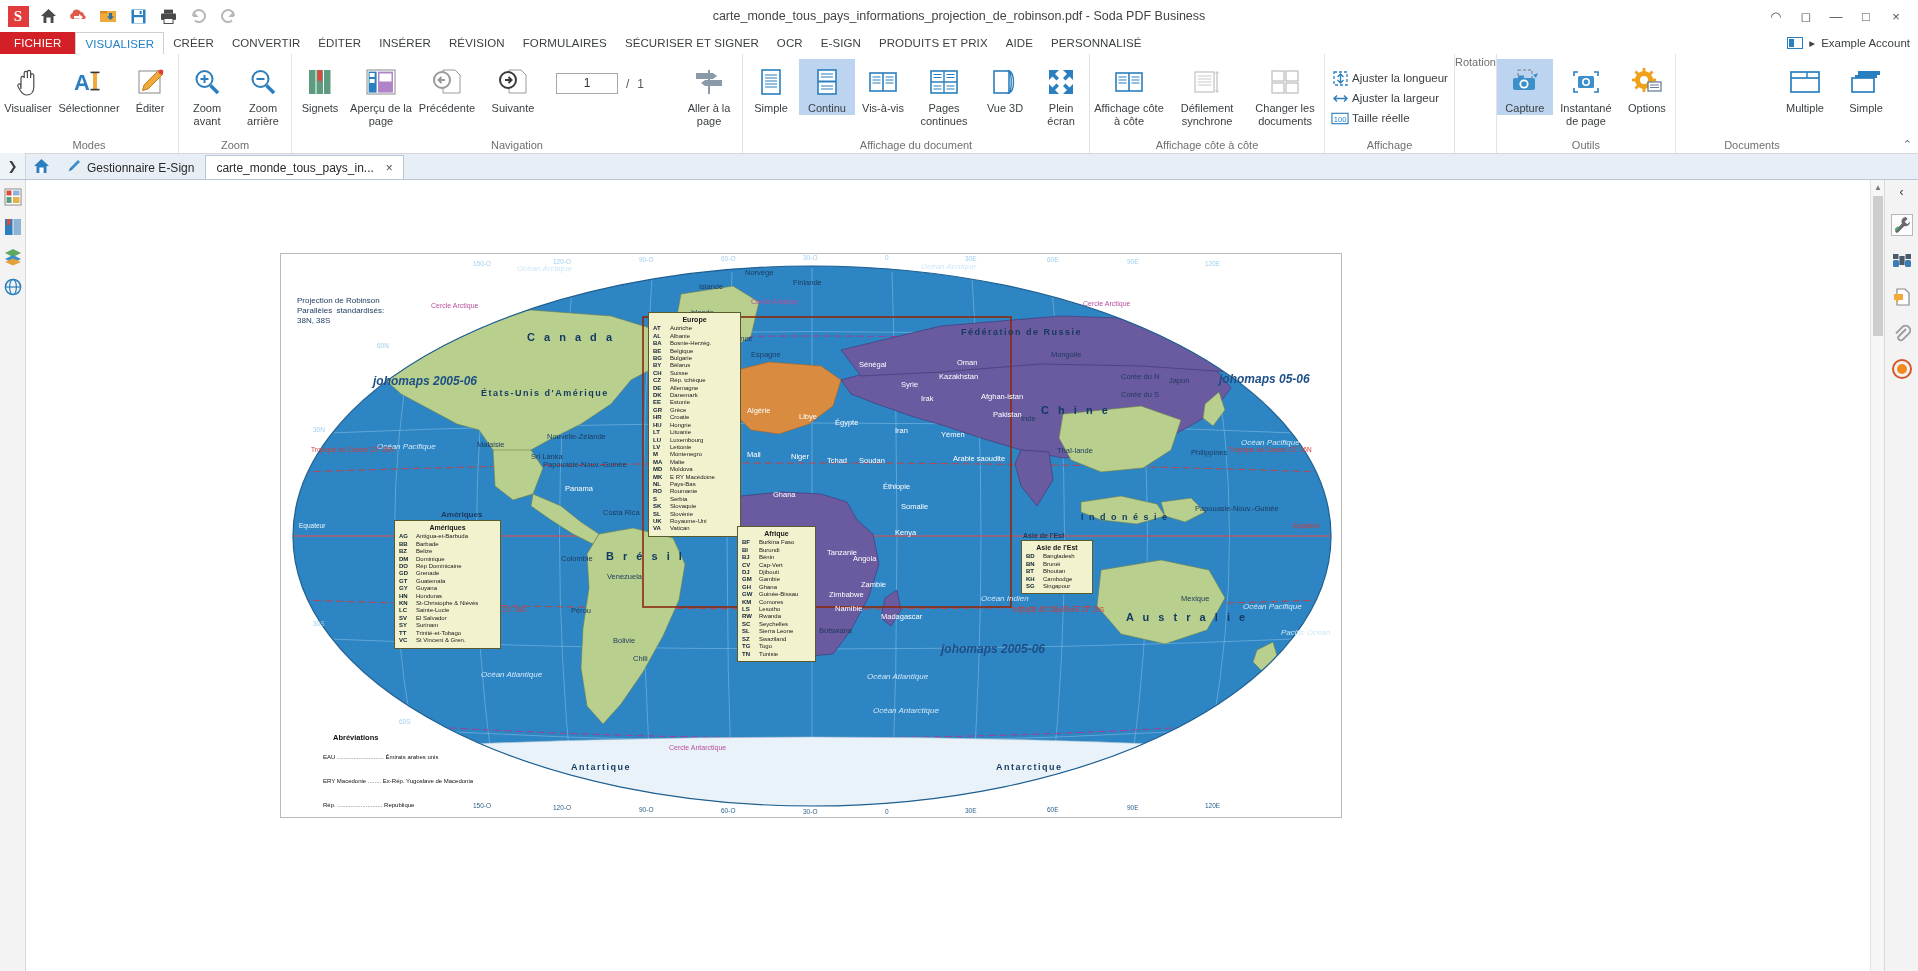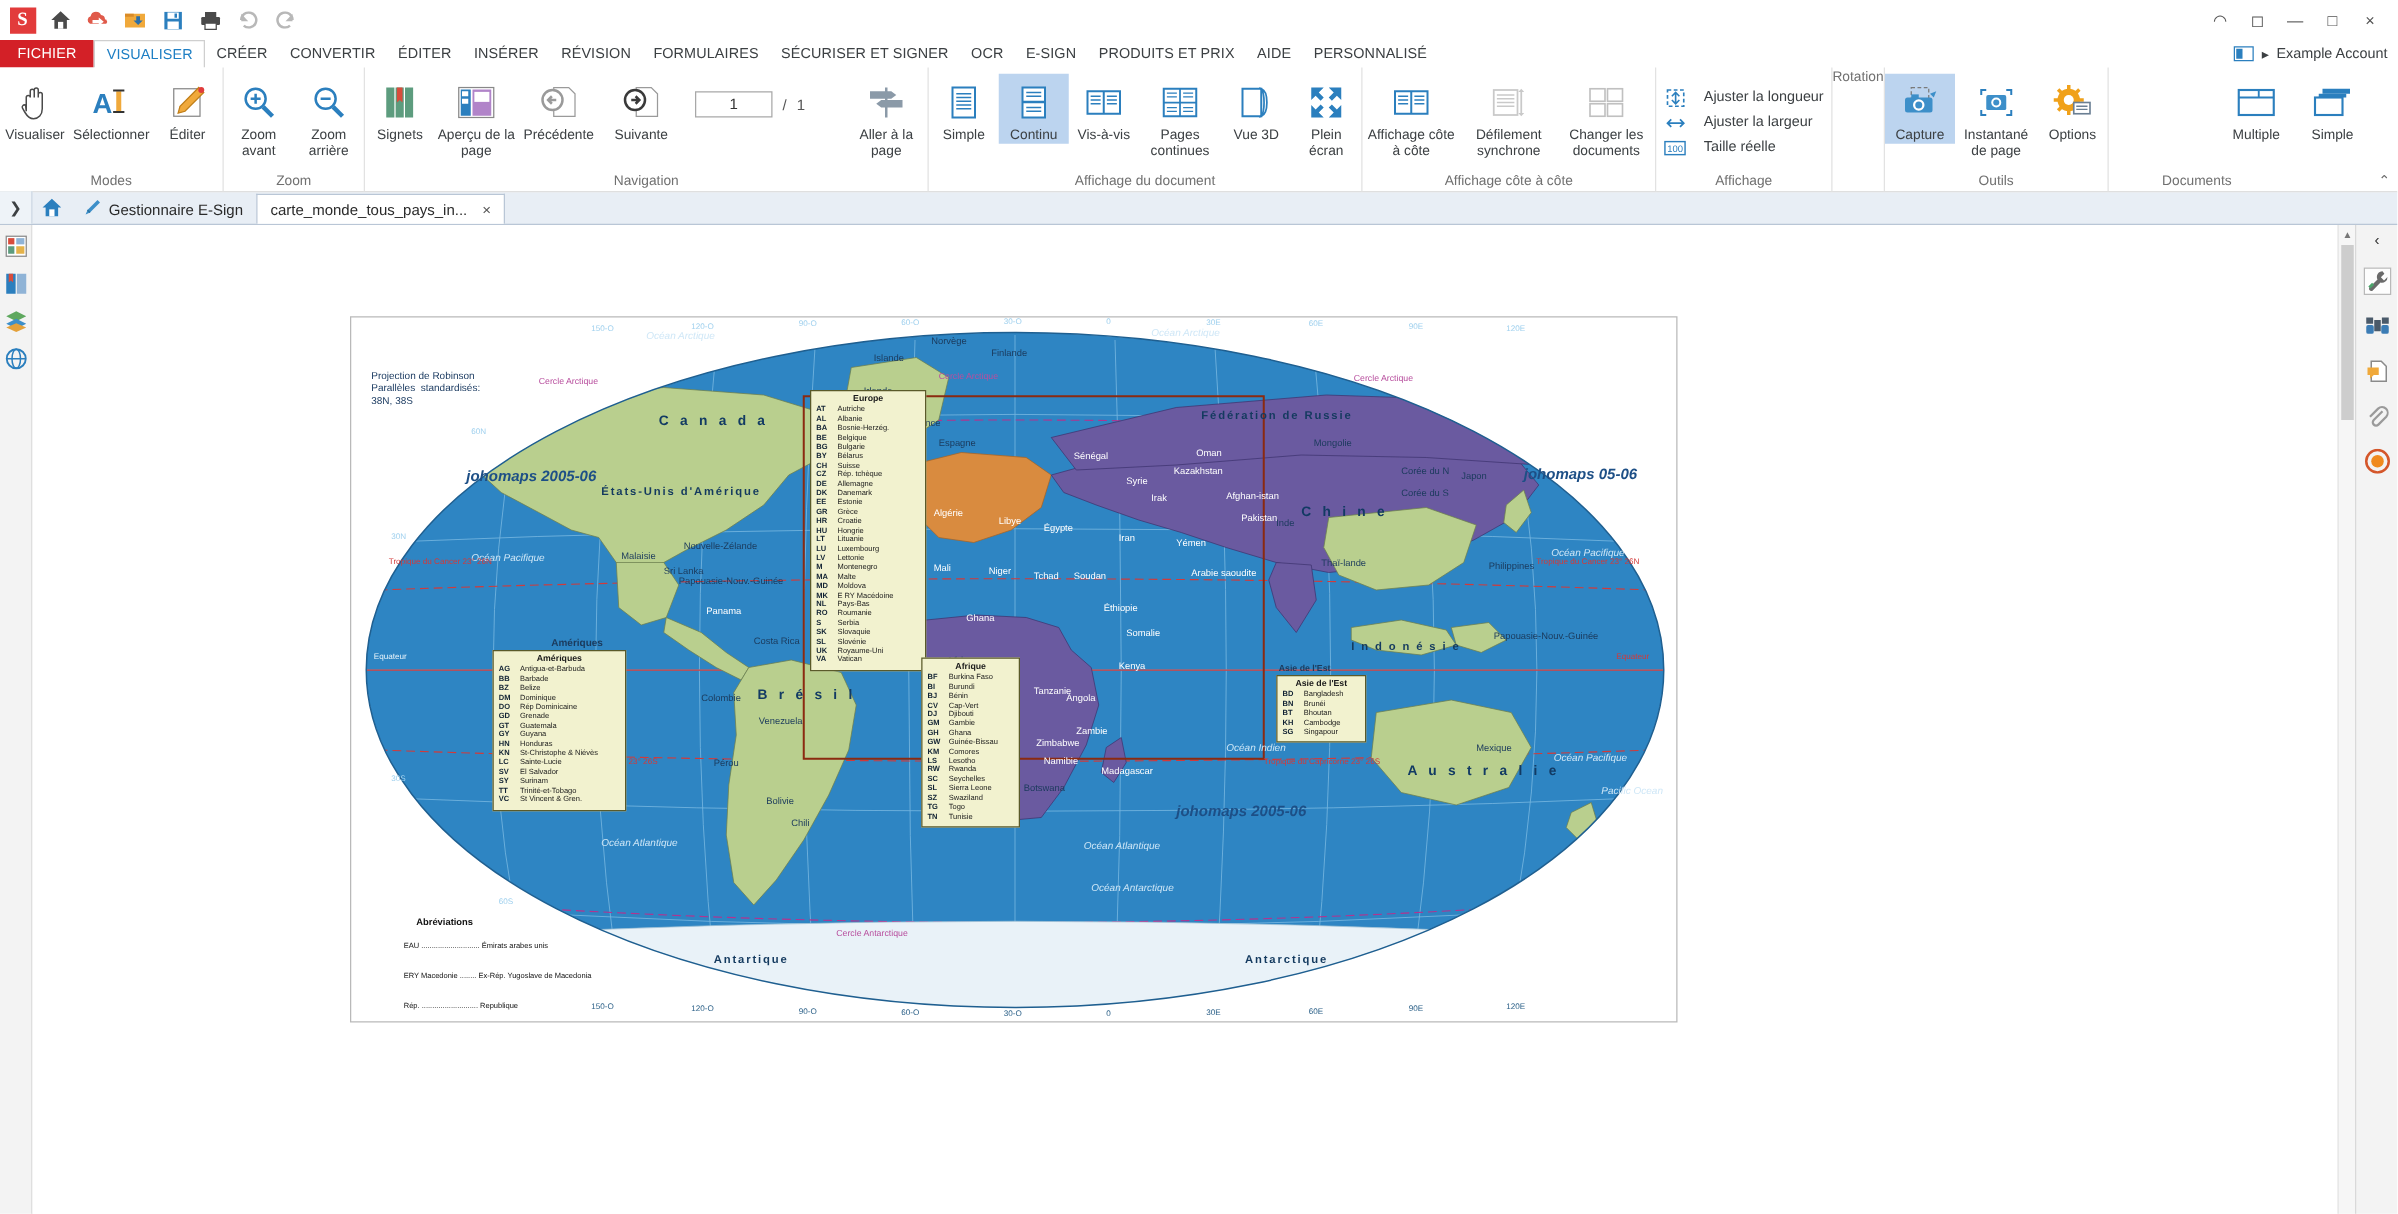--- a/index.html
+++ b/index.html
@@ -73,21 +73,21 @@
   }
   .rgroup + .rgroup { border-left: 1px solid #e2e2e2; }
   .bigbtn {
     width: 56px; display: flex; flex-direction: column; align-items: center;
     padding: 3px 2px 0 2px; font-size: 11px; color: #3c4043; text-align: center; line-height: 12.5px;
   }
   .bigbtn.wide { width: 66px; }
   .bigbtn.xwide { width: 78px; }
   .bigbtn .ico { height: 40px; display: flex; align-items: center; justify-content: center; }
   .bigbtn.sel { background: #bcd4ef; }
-  .smallrow { display: flex; align-items: center; gap: 14px; font-size: 11.5px; padding: 2px 6px; color: #3c4043; }
+  .smallrow { display: flex; align-items: center; gap: 3px; font-size: 11.5px; padding: 2px 6px; color: #3c4043; }
   .smallrow .sico { width: 18px; height: 16px; display:flex; align-items:center; justify-content:center; }
   .stack { display: flex; flex-direction: column; justify-content: center; padding-top: 4px; }
 
   .pagebox {
     display: flex; align-items: center; gap: 8px; padding: 0 10px; margin-top: 14px;
   }
   .pagein {
     width: 62px; height: 21px; border: 1px solid #a8a8a8; background: #fff;
     font-size: 12px; text-align: center; color: #333; line-height: 19px;
   }
@@ -227,20 +227,21 @@
             <path d="M3 2 L3 8 L8.6 8 Z" fill="#b8b8b8"></path>
           </svg>
       </div>
       <div class="qitem">
         <svg width="17" height="14" viewBox="0 0 17 14">
             <path d="M14 7 a6 6 0 1 0 -2 4.5" stroke="#b8b8b8" stroke-width="2" fill="none"></path>
             <path d="M14 2 L14 8 L8.4 8 Z" fill="#b8b8b8"></path>
           </svg>
       </div>
     </div>
+    <div class="title-text">carte_monde_tous_pays_informations_projection_de_robinson.pdf  -  Soda PDF Business</div>
     <div class="winbtns">
       <span>◠</span>
       <span>◻</span>
       <span>—</span>
       <span>□</span>
       <span>×</span>
     </div>
   </div>
 
   <div class="menubar">
@@ -834,21 +835,21 @@
         <div class="mlabel grid" style="left:272px; top:550px; color:#2a5f87;">120-O</div>
         <div class="mlabel grid" style="left:358px; top:552px; color:#2a5f87;">90-O</div>
         <div class="mlabel grid" style="left:440px; top:553px; color:#2a5f87;">60-O</div>
         <div class="mlabel grid" style="left:522px; top:554px; color:#2a5f87;">30-O</div>
         <div class="mlabel grid" style="left:604px; top:554px; color:#2a5f87;">0</div>
         <div class="mlabel grid" style="left:684px; top:553px; color:#2a5f87;">30E</div>
         <div class="mlabel grid" style="left:766px; top:552px; color:#2a5f87;">60E</div>
         <div class="mlabel grid" style="left:846px; top:550px; color:#2a5f87;">90E</div>
         <div class="mlabel grid" style="left:924px; top:548px; color:#2a5f87;">120E</div>
 
-        <div class="mlabel cty" style="left:216px;top:186px;color:#1b3a5c;">Malaisie</div>
+        <div class="mlabel cty" style="left:196px;top:186px;color:#1b3a5c;">Malaisie</div>
         <div class="mlabel cty" style="left:250px;top:198px;color:#1b3a5c;">Sri Lanka</div>
         <div class="mlabel cty" style="left:266px;top:178px;color:#1b3a5c;">Nouvelle-Zélande</div>
         <div class="mlabel cty" style="left:262px;top:206px;color:#1b3a5c;">Papouasie-Nouv.-Guinée</div>
         <div class="mlabel cty" style="left:284px;top:230px;color:#ffffff;">Panama</div>
         <div class="mlabel cty" style="left:322px;top:254px;color:#1b3a5c;">Costa Rica</div>
         <div class="mlabel cty" style="left:280px;top:300px;color:#1b3a5c;">Colombie</div>
         <div class="mlabel cty" style="left:326px;top:318px;color:#1b3a5c;">Venezuela</div>
         <div class="mlabel cty" style="left:290px;top:352px;color:#1b3a5c;">Pérou</div>
         <div class="mlabel cty" style="left:332px;top:382px;color:#1b3a5c;">Bolivie</div>
         <div class="mlabel cty" style="left:352px;top:400px;color:#1b3a5c;">Chili</div>

